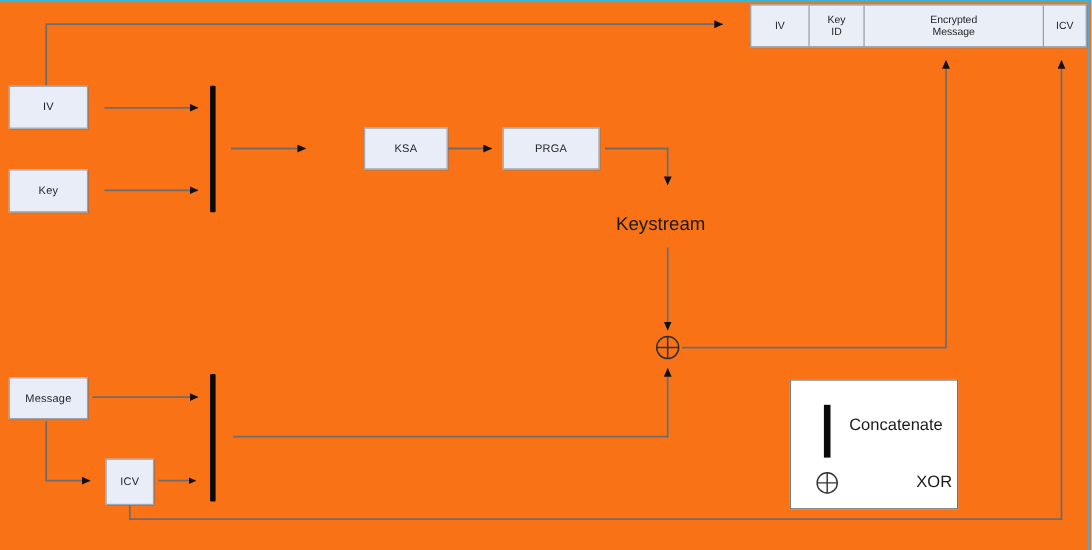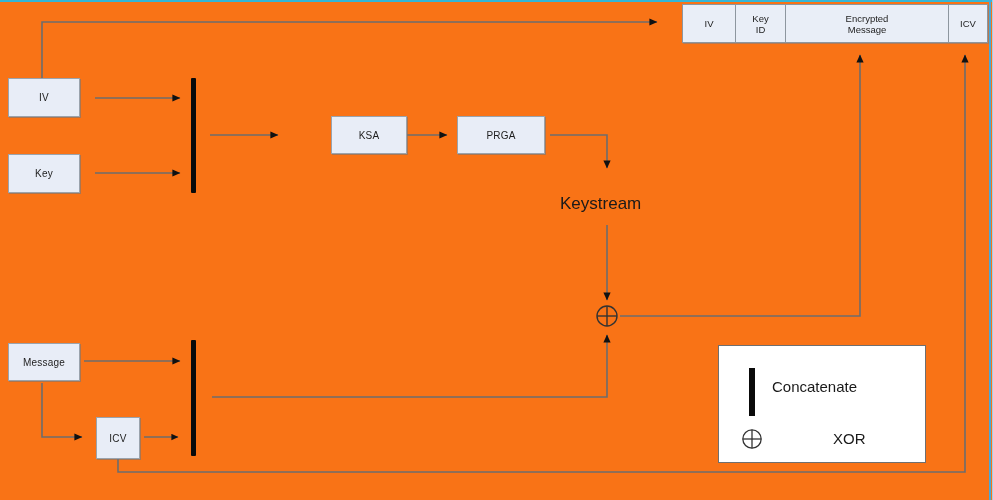--- a/index.html
+++ b/index.html
@@ -89,21 +89,21 @@
     position: absolute;
     color: #1a1a1a;
     white-space: nowrap;
   }
   .keystream-label { font-size: 17px; }
 
   
   .legend {
     position: absolute;
     left: 718px; top: 345px;
-    width: 208px; height: 118px;
+    width: 153px; height: 118px;
     box-sizing: border-box;
     border: 1px solid #6f6f6f;
     background: #ffffff;
     padding-left: 44px;
   }
   .legend .lg-bar {
     position: absolute;
     left: 30px; top: 22px;
     width: 6px; height: 48px;
     background: #0a0a0a;

